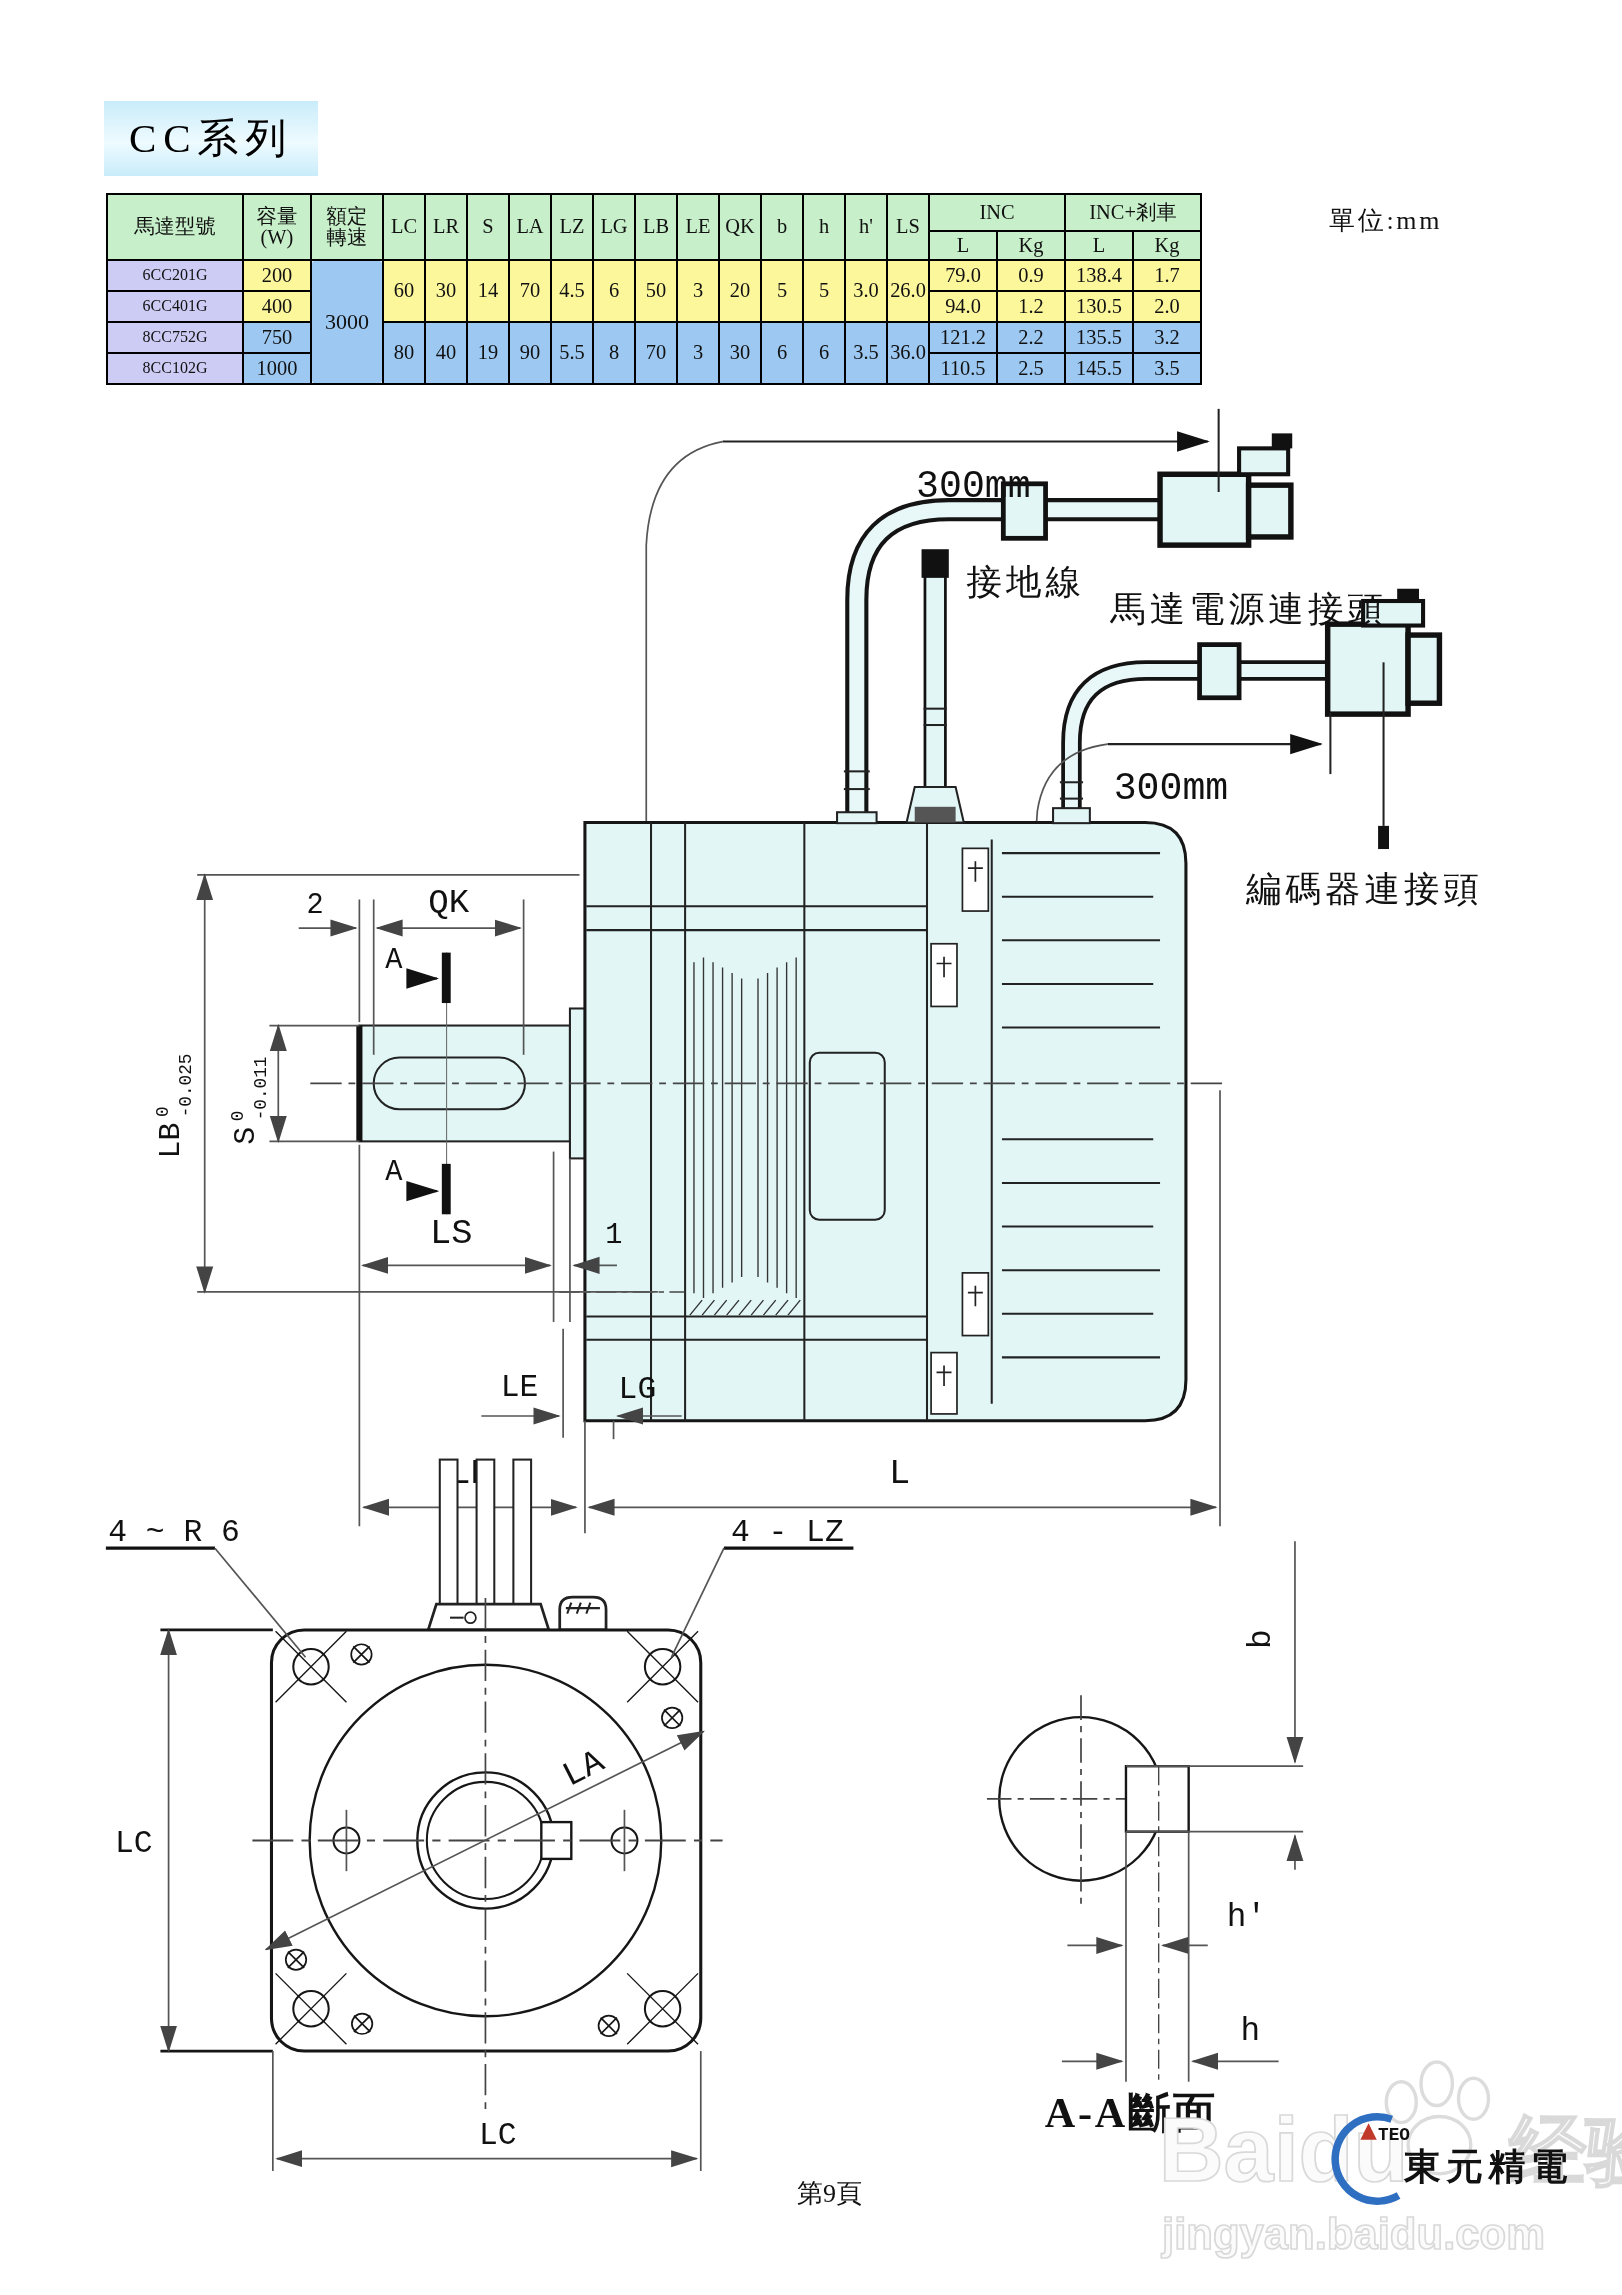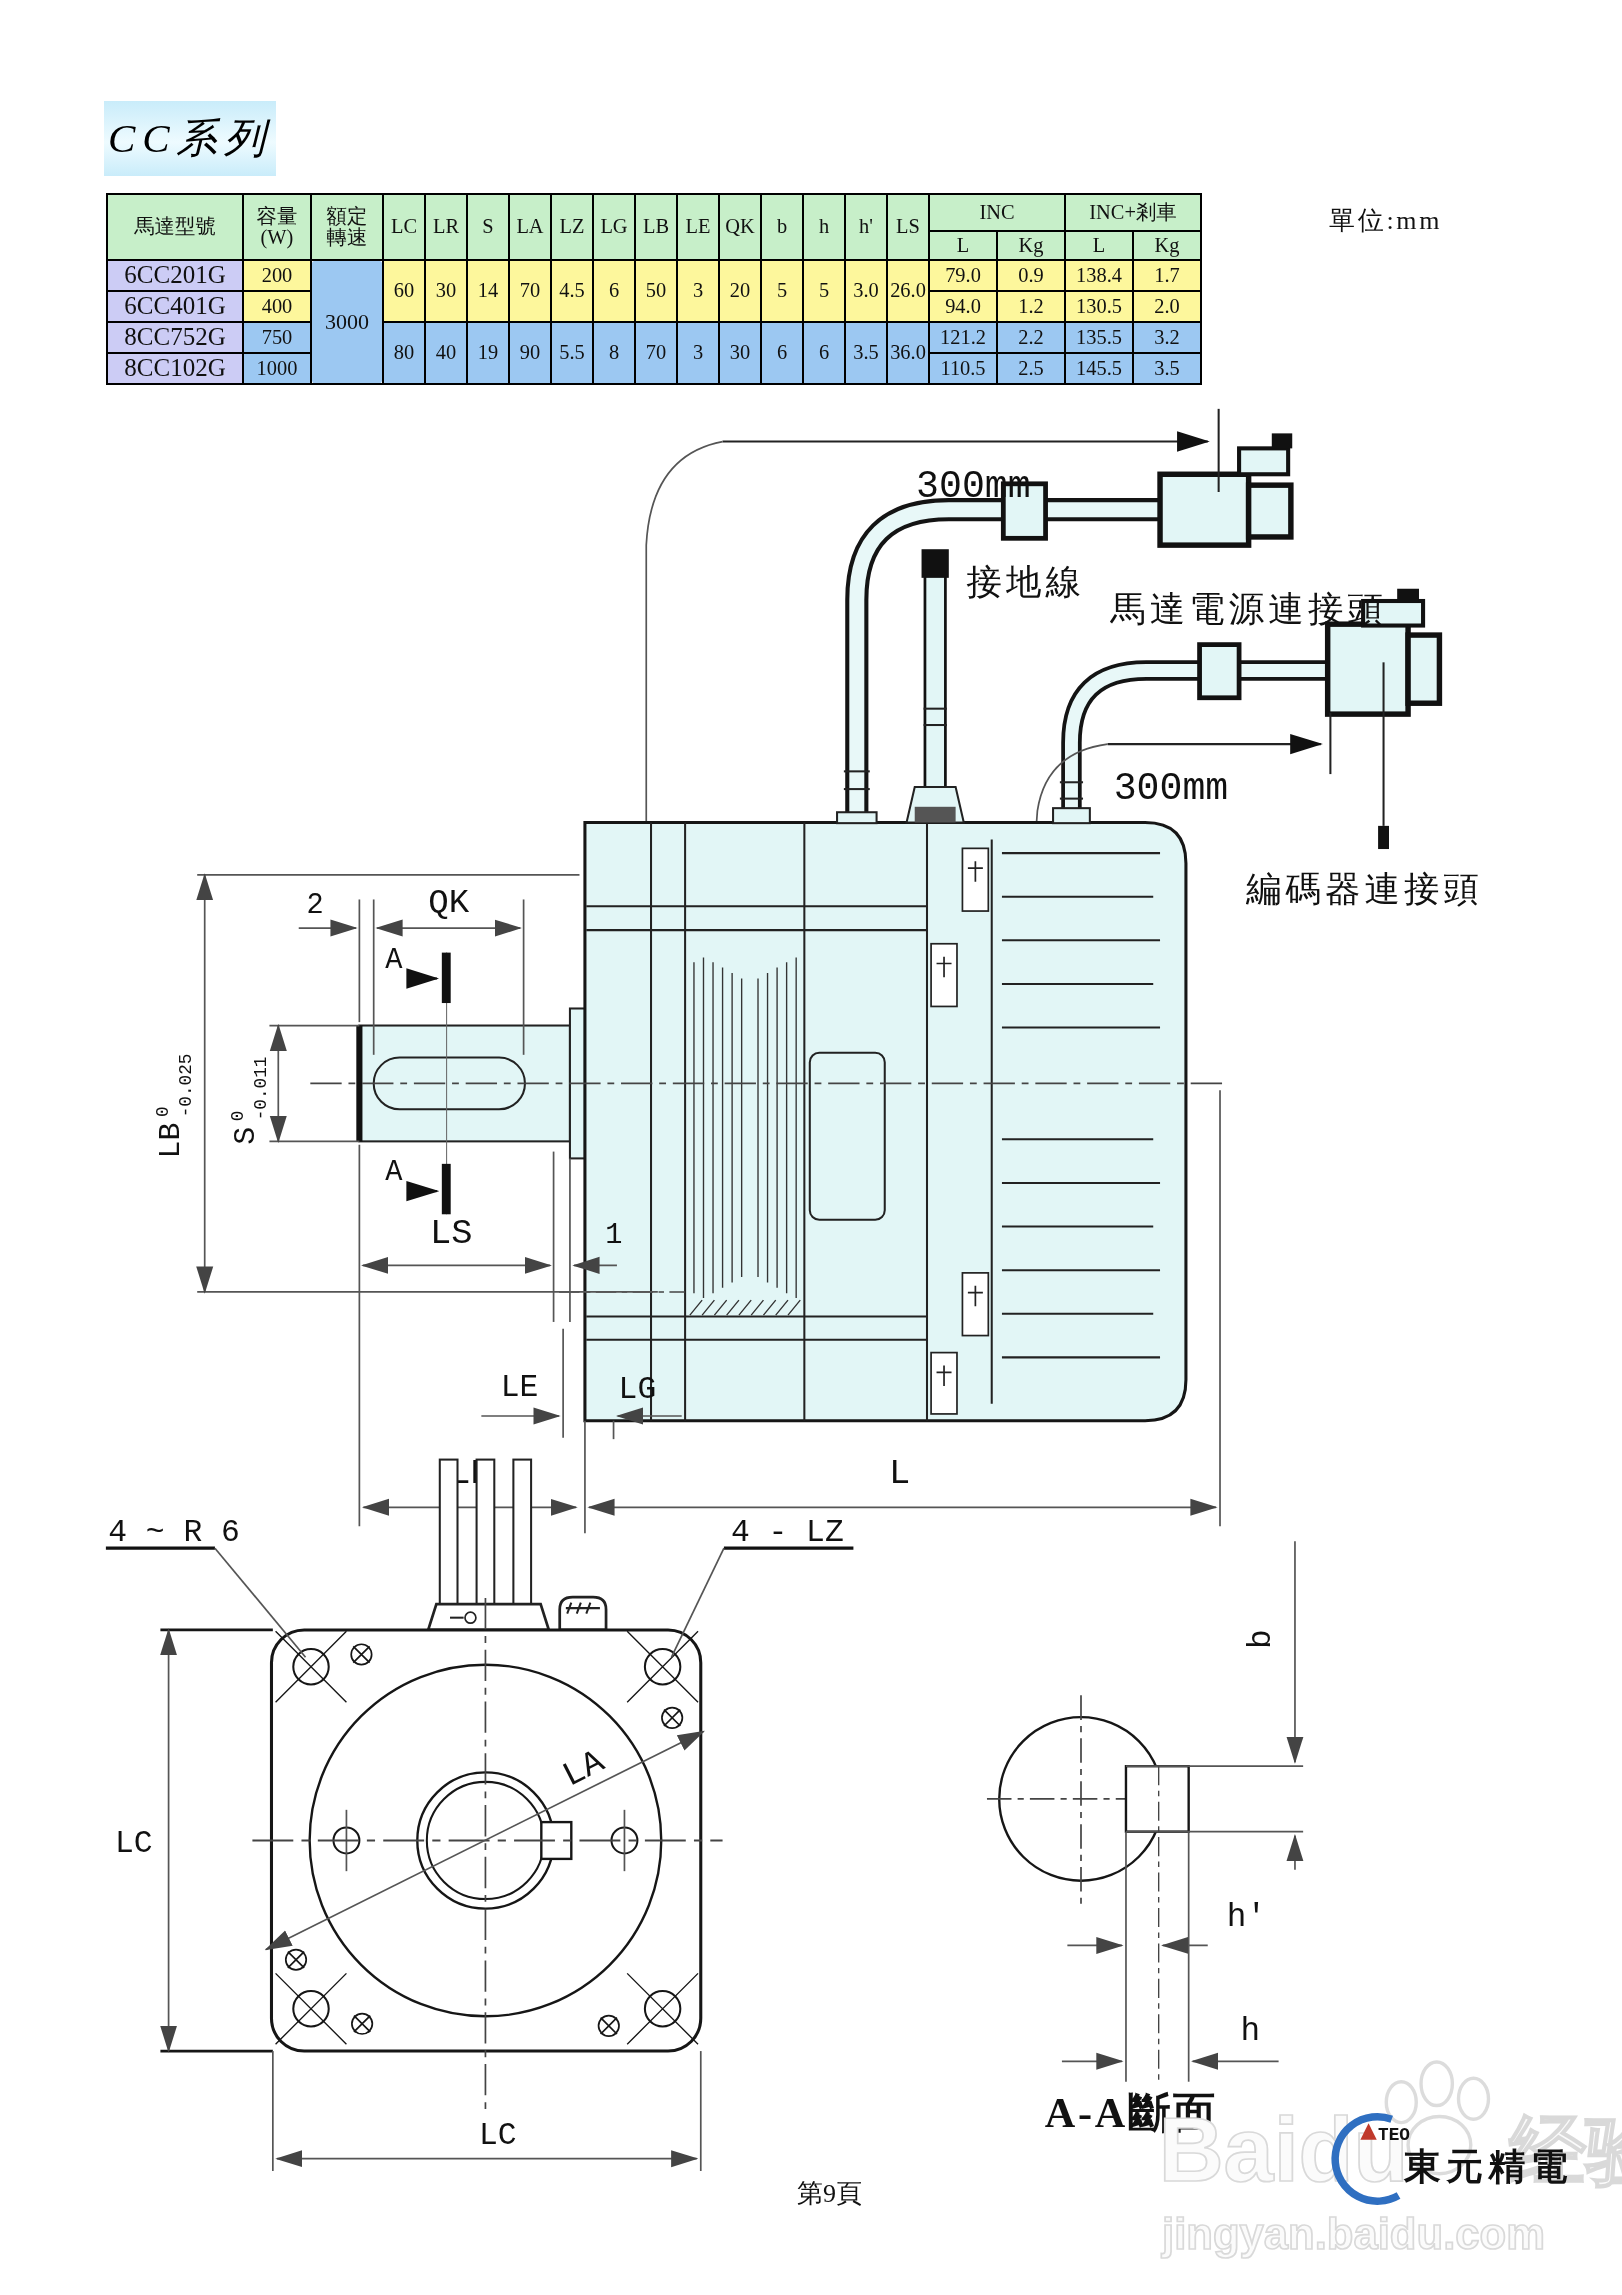--- a/index.html
+++ b/index.html
@@ -1,29 +1,29 @@
 <!DOCTYPE html>
 <html style="font-size:11px"><head>
 <meta charset="utf-8">
 <style>
   html,body{margin:0;padding:0;background:#888;}
   #page{position:relative;width:1623px;height:2295px;background:#ffffff;overflow:hidden;
         font-family:"Liberation Serif","DejaVu Serif",serif;color:#111;}
   
-  #title{position:absolute;left:104px;top:101px;width:172px;height:75px;
+  #title{position:absolute;left:104px;top:101px;width:214px;height:75px;
          background:linear-gradient(180deg,#c9ecfa 0%,#eefbff 55%,#c9ecfa 100%);
          display:flex;align-items:center;justify-content:center;
-         font-size:41px;letter-spacing:6.8px;color:#000;font-style:italic;}
+         font-size:41px;letter-spacing:6.8px;color:#000;}
   #unit{position:absolute;left:1329px;top:203px;font-size:26px;letter-spacing:2.7px;}
   
   #spec{position:absolute;left:106px;top:193px;border-collapse:collapse;table-layout:fixed;}
   #spec td{border:2px solid #000;text-align:center;vertical-align:middle;
            font-size:20.4px;line-height:1.05;padding:0;}
   #spec td.hd{background:#c7efc9;}
-  #spec td.model{background:#ccccf5;font-size:25px;}
+  #spec td.model{background:#ccccf5;font-size:16px;}
   #spec td.yel{background:#fdf79c;}
   #spec td.blu{background:#9cc8f2;}
   #spec td.big{font-size:22px;border-radius:6px;}
   .twoline span{display:block;}
   
   #draw{position:absolute;left:0;top:0;}
   text{font-family:"Liberation Mono","DejaVu Sans Mono",monospace;fill:#111;}
   text.cjk{font-family:"Liberation Serif","DejaVu Serif",serif;}
   .thin{stroke:#555;stroke-width:2.5;fill:none;}
   .bold{stroke:#161616;stroke-width:4;fill:none;}

